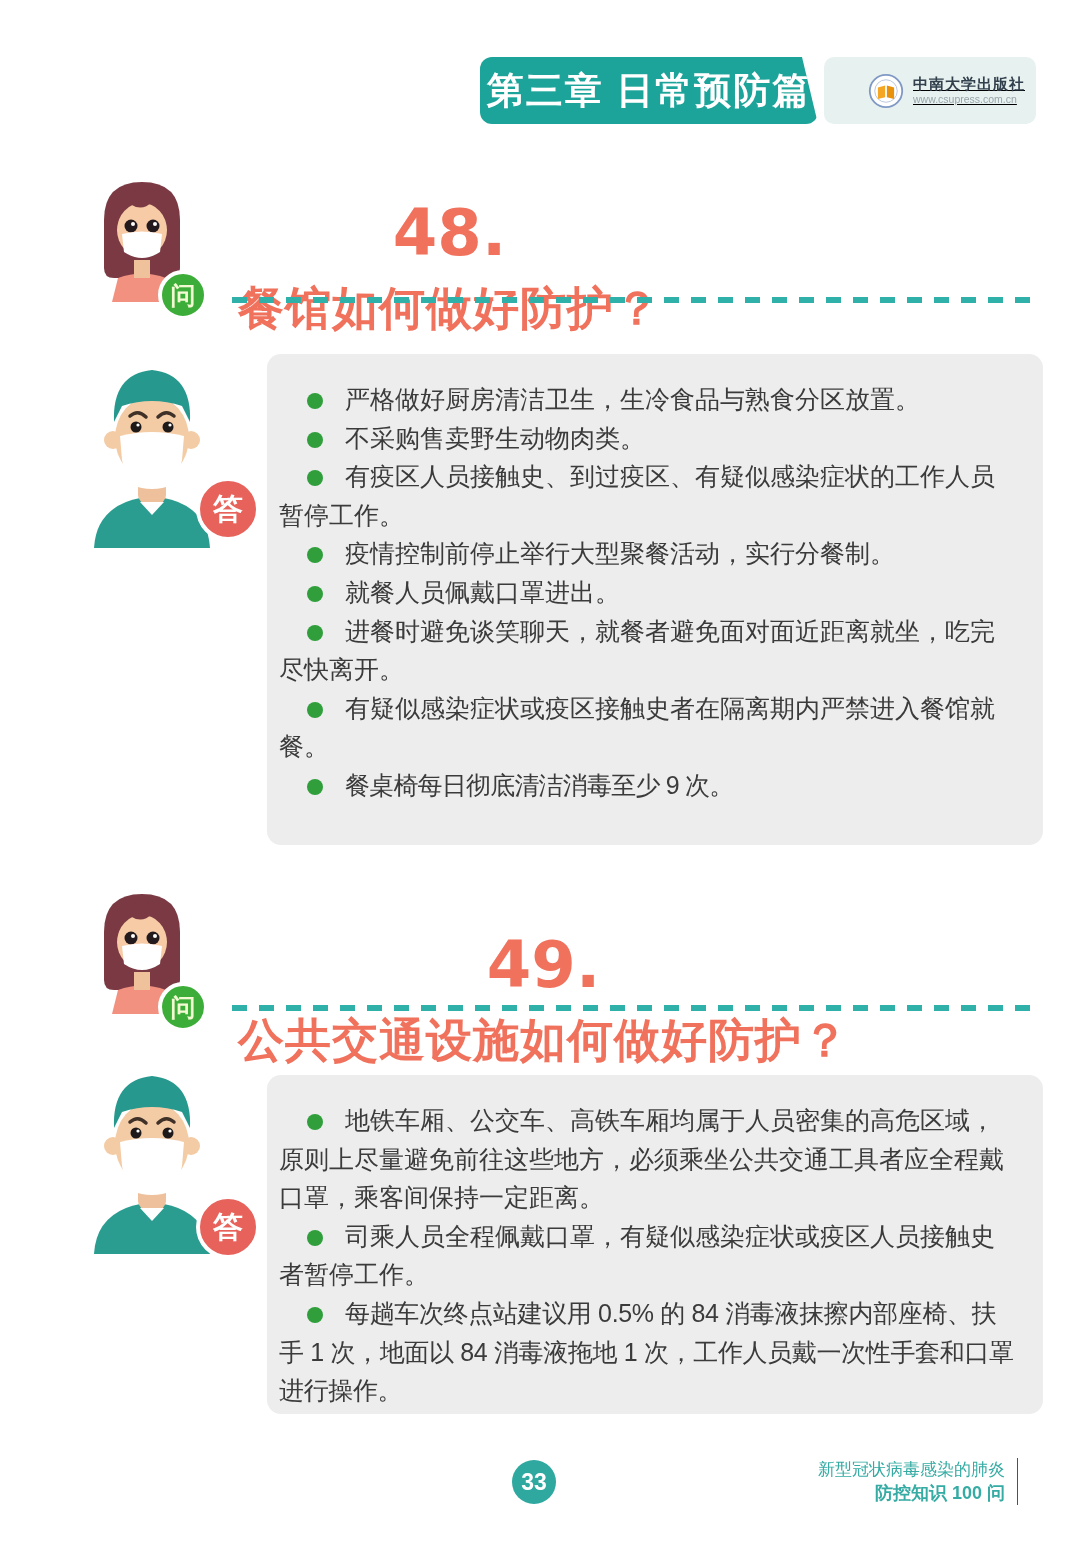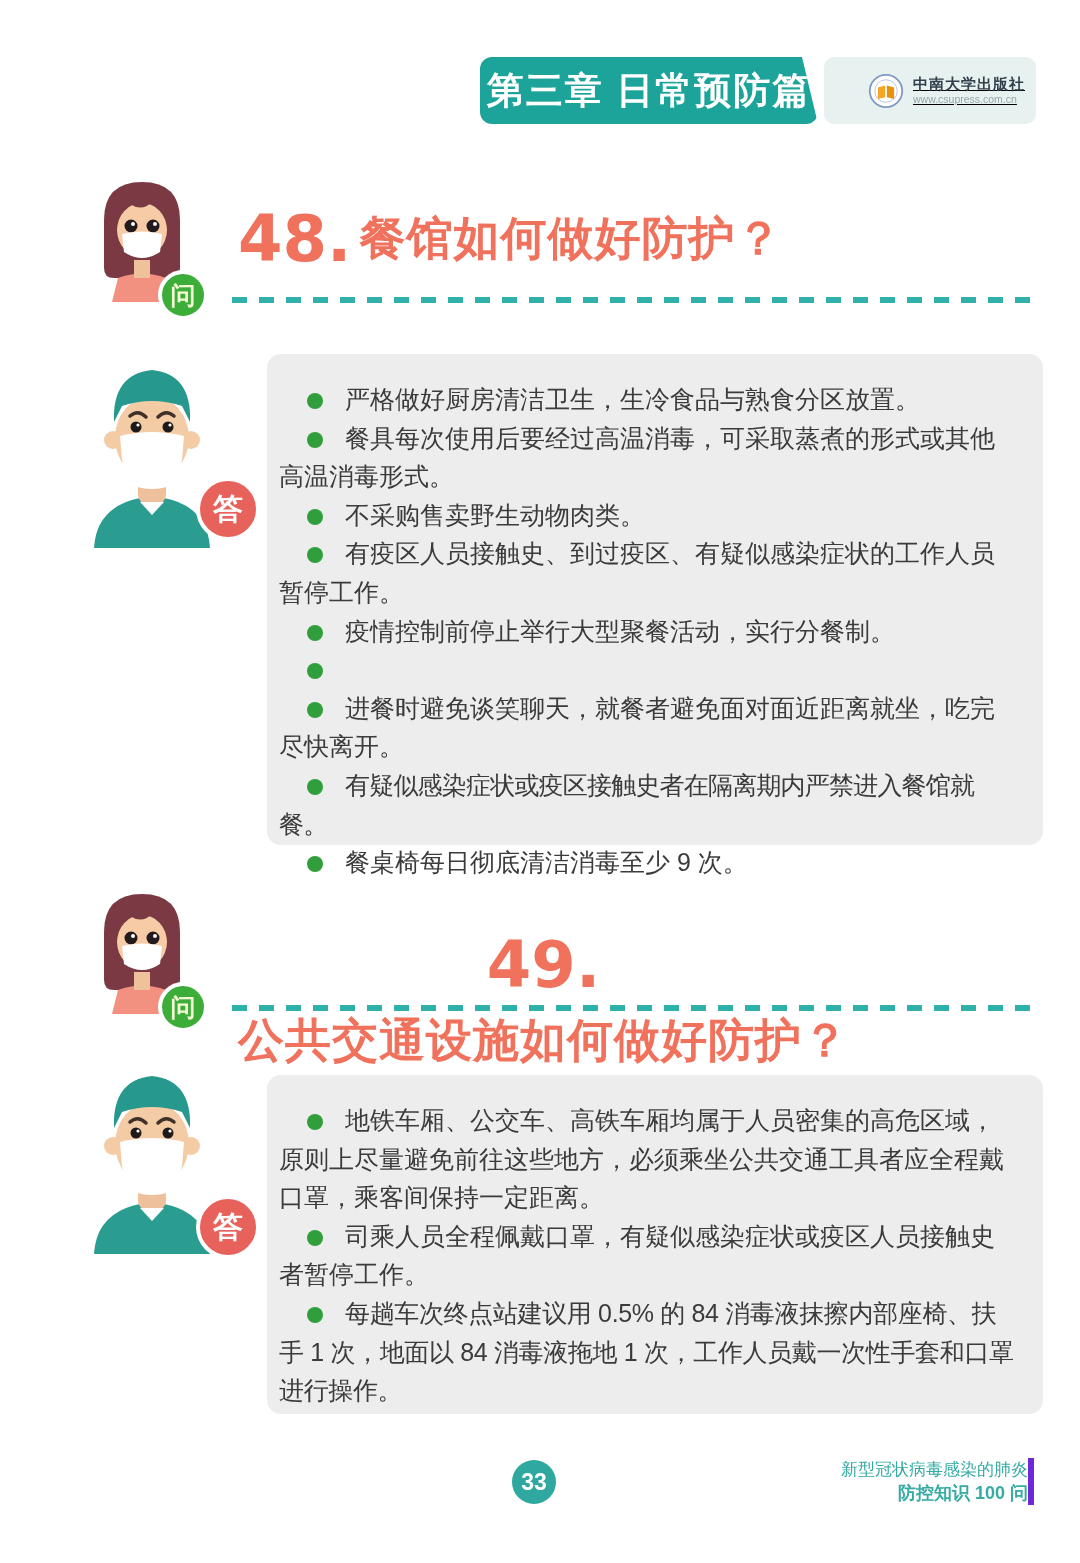--- a/index.html
+++ b/index.html
@@ -56,22 +56,22 @@
   }
   #abox48 .bullet:nth-of-type(8) { letter-spacing:-0.8px; }
   #abox49 .bullet:nth-of-type(3) { letter-spacing:-0.35px; }
   
   .pagenum {
     position:absolute; left:512px; top:1460px; width:44px; height:44px;
     border-radius:50%; background:#2fa8a0; color:#fff; font-size:23px; font-weight:bold;
     display:flex; align-items:center; justify-content:center;
   }
   .booktitle {
-    position:absolute; right:42px; top:1458px; text-align:right;
-    color:#35aba3; border-right:6px solid #6d28d9;
+    position:absolute; right:58px; top:1458px; text-align:right;
+    color:#35aba3; padding-right:12px; border-right:1px solid #6d28d9;
   }
   .bt1 { font-size:17px; line-height:23px; }
   .bt2 { font-size:18px; font-weight:bold; line-height:24px; }
   .hidden-defs { position:absolute; width:0; height:0; }
 </style>
 </head>
 <body>
 
 <svg class="hidden-defs" aria-hidden="true">
   <defs>
@@ -124,45 +124,44 @@
       <span class="puburl">www.csupress.com.cn</span>
     </div>
   </div>
 
   <svg class="avatar" style="left:94px; top:176px;" width="96" height="126" viewBox="0 0 96 126">
       <use href="#girl"></use>
     </svg>
   <div class="badge q-badge" style="left:158px; top:270px;">
     <span>问</span>
   </div>
-  <div class="qtitle" style="left:238px; top:196px; height:86px;">
+  <div class="qtitle" style="left:238px; top:196px; height:86px;flex-direction:column;">
     <span class="qnum">48.</span>
     <span class="qtext">餐馆如何做好防护？</span>
   </div>
   <div class="dash" style="top:297px;"></div>
 
   <svg class="avatar" style="left:86px; top:352px;" width="132" height="196" viewBox="0 0 132 196">
       <use href="#doctor"></use>
     </svg>
   <div class="badge a-badge" style="left:196px; top:477px;">
     <span>答</span>
   </div>
   <div class="abox" id="abox48" style="top:354px; height:491px;">
 
       <p class="bullet"><span class="dot"></span><span>严格做好厨房清洁卫生，生冷食品与熟食分区放置。</span></p>
 
-      <p class="bullet"><span class="dot"></span><span>餐具每次使用后要经过高温消毒，可采取蒸煮的形式或其他高温消毒形式。</span></p>
 
       <p class="bullet"><span class="dot"></span><span>不采购售卖野生动物肉类。</span></p>
 
       <p class="bullet"><span class="dot"></span><span>有疫区人员接触史、到过疫区、有疑似感染症状的工作人员暂停工作。</span></p>
 
       <p class="bullet"><span class="dot"></span><span>疫情控制前停止举行大型聚餐活动，实行分餐制。</span></p>
 
-      <p class="bullet"><span class="dot"></span></p>
+      <p class="bullet"><span class="dot"></span><span>就餐人员佩戴口罩进出。</span></p>
 
       <p class="bullet"><span class="dot"></span><span>进餐时避免谈笑聊天，就餐者避免面对面近距离就坐，吃完尽快离开。</span></p>
 
       <p class="bullet"><span class="dot"></span><span>有疑似感染症状或疫区接触史者在隔离期内严禁进入餐馆就餐。</span></p>
 
       <p class="bullet"><span class="dot"></span><span>餐桌椅每日彻底清洁消毒至少 9 次。</span></p>
     </div>
 
   <svg class="avatar" style="left:94px; top:888px;" width="96" height="126" viewBox="0 0 96 126">
       <use href="#girl"></use>

